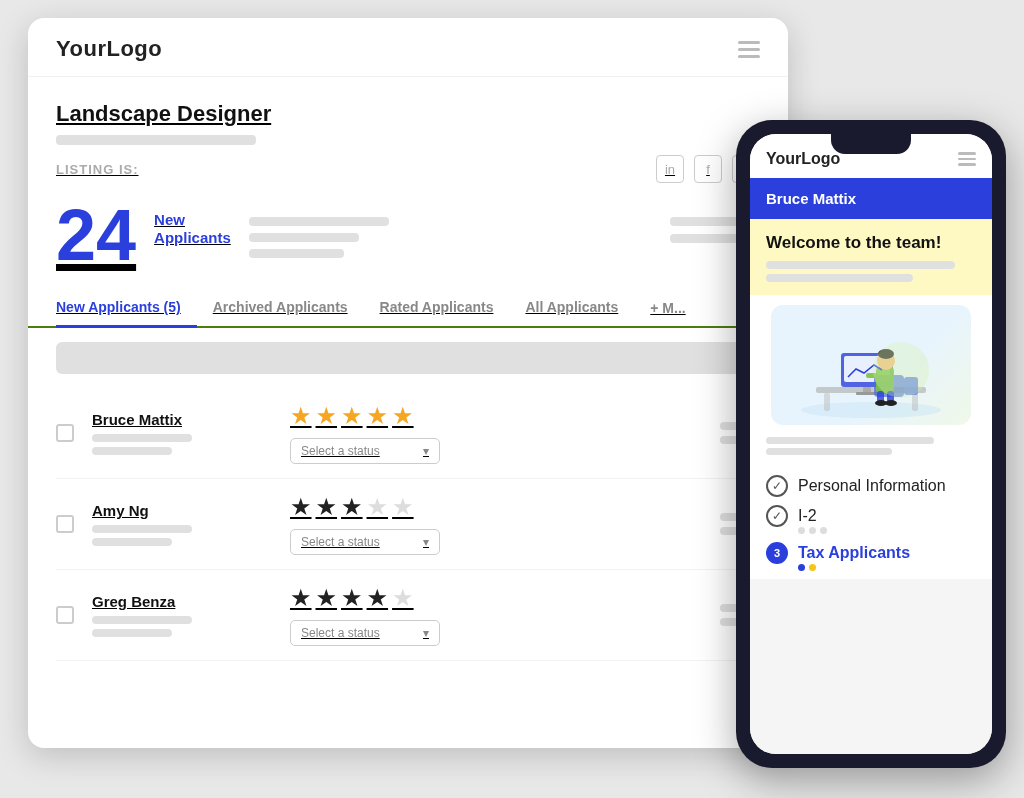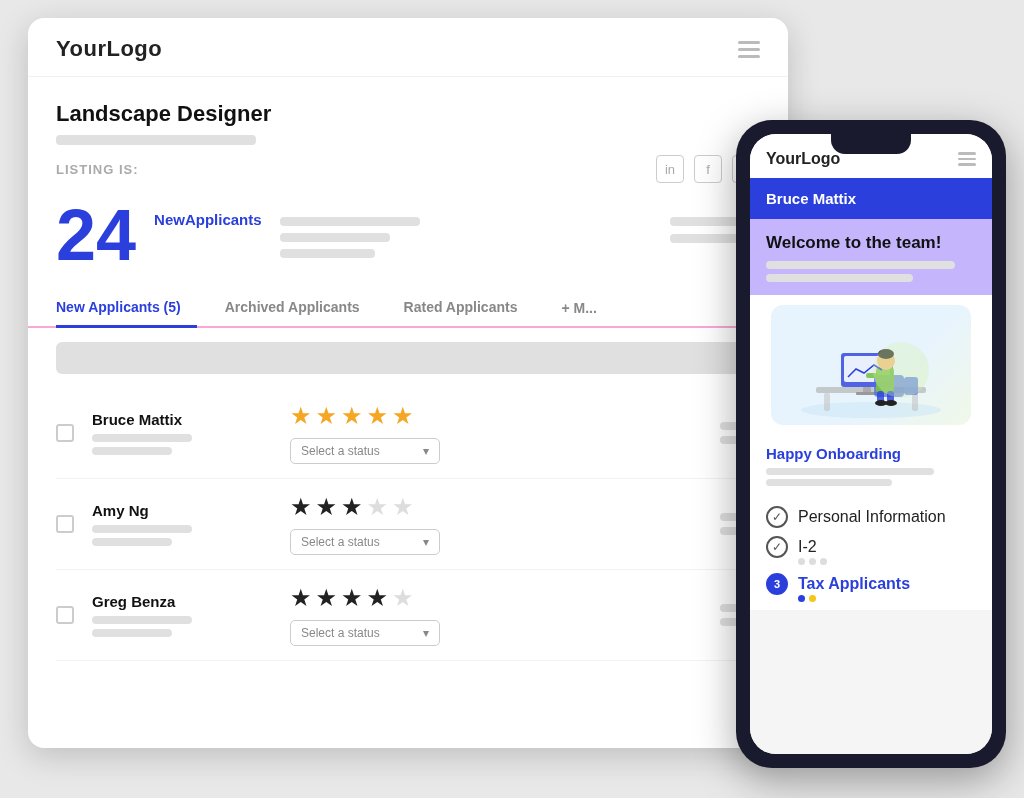--- a/index.html
+++ b/index.html
@@ -49,20 +49,21 @@
     .menu-icon span {
       display: block;
       width: 22px;
       height: 3px;
       background: #bbb;
       border-radius: 2px;
     }
 
     .desktop-body {
       padding: 24px 28px 0 28px;
+      text-decoration: underline;
     }
 
     .job-title {
       font-size: 22px;
       font-weight: 800;
       color: #111;
       margin-bottom: 8px;
     }
 
     .skeleton-bar {
@@ -112,21 +113,21 @@
 
     .big-number {
       font-size: 72px;
       font-weight: 900;
       color: #2a3fdb;
       line-height: 1;
     }
 
     .new-applicants-label {
       display: flex;
-      flex-direction: row;
+      flex-direction: column;
       justify-content: center;
       padding-top: 12px;
     }
 
     .new-label {
       font-size: 15px;
       font-weight: 700;
       color: #2a3fdb;
       line-height: 1.2;
     }
@@ -152,22 +153,22 @@
       margin-left: auto;
     }
     .right-skeletons .skeleton-bar { height: 9px; }
     .right-skeletons .skeleton-bar:nth-child(1) { width: 90px; }
     .right-skeletons .skeleton-bar:nth-child(2) { width: 70px; }
 
     
     .tabs-row {
       display: flex;
       align-items: center;
-      gap: 12px;
-      border-bottom: 2px solid #f9a8d4;
+      gap: 0;
+      border-bottom: 2px solid #4d7c0f;
       margin: 0 -28px;
       padding: 0 28px;
     }
 
     .tab {
       font-size: 14px;
       font-weight: 600;
       color: #888;
       padding: 8px 16px 10px 0;
       margin-right: 16px;
@@ -343,21 +344,21 @@
     .mobile-user-bar {
       background: #2a3fdb;
       color: #fff;
       font-size: 15px;
       font-weight: 700;
       padding: 12px 16px;
     }
 
     .mobile-welcome {
       padding: 14px 16px 8px 16px;
-      background: #c4b5fd;
+      background: #fef9c3;
     }
 
     .mobile-welcome-title {
       font-size: 17px;
       font-weight: 800;
       color: #111;
       margin-bottom: 8px;
     }
 
     .mobile-welcome .skeleton-bar { height: 8px; margin-bottom: 5px; }
@@ -520,20 +521,21 @@
       <div class="right-skeletons">
         <div class="skeleton-bar"></div>
         <div class="skeleton-bar"></div>
       </div>
     </div>
 
     <div class="tabs-row">
       <div class="tab active">New Applicants (5)</div>
       <div class="tab">Archived Applicants</div>
       <div class="tab">Rated Applicants</div>
+      <div class="tab">All Applicants</div>
       <div class="tab-more">+ M...</div>
     </div>
 
     <div class="filter-bar">
       <div class="skeleton-bar" style="width:100%;height:32px;"></div>
     </div>
 
     <div class="applicant-row">
       <div class="checkbox"></div>
       <div class="applicant-info">
@@ -675,21 +677,20 @@
           <ellipse cx="95" cy="88" rx="6" ry="3" fill="#222"></ellipse>
           <ellipse cx="105" cy="88" rx="6" ry="3" fill="#222"></ellipse>
 
           <polyline points="62,62 70,54 78,58 88,50 96,55" stroke="#2a3fdb" stroke-width="1.5" fill="none"></polyline>
 
           <circle cx="115" cy="55" r="28" fill="#d4f0b0" opacity="0.35"></circle>
         </svg>
       </div>
     </div>
 
-    <div class="mobile-onboarding-title">Happy Onboarding</div>
     <div class="mobile-onboarding-sub">
       <div class="skeleton-bar" style="width:80%;margin-bottom:4px;"></div>
       <div class="skeleton-bar" style="width:60%;"></div>
     </div>
 
     <div class="checklist">
 
       <div class="checklist-item">
         <div class="check-circle checked">✓</div>
         <span class="checklist-label">Personal Information</span>

